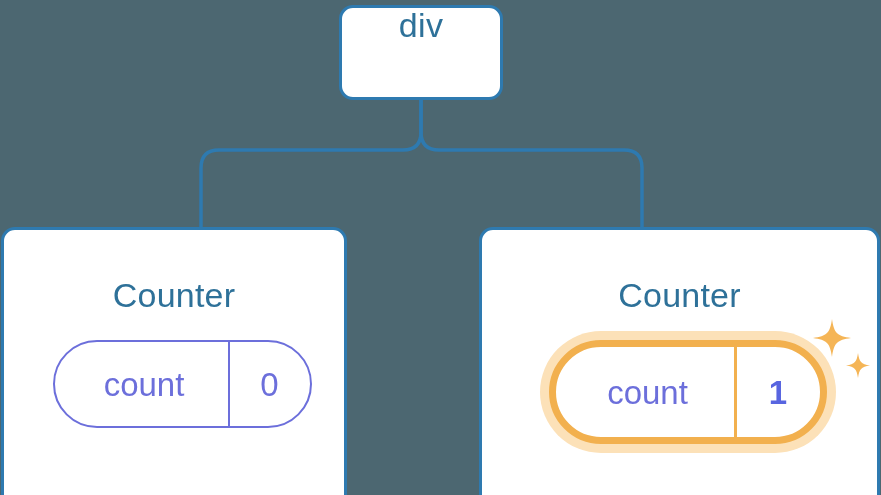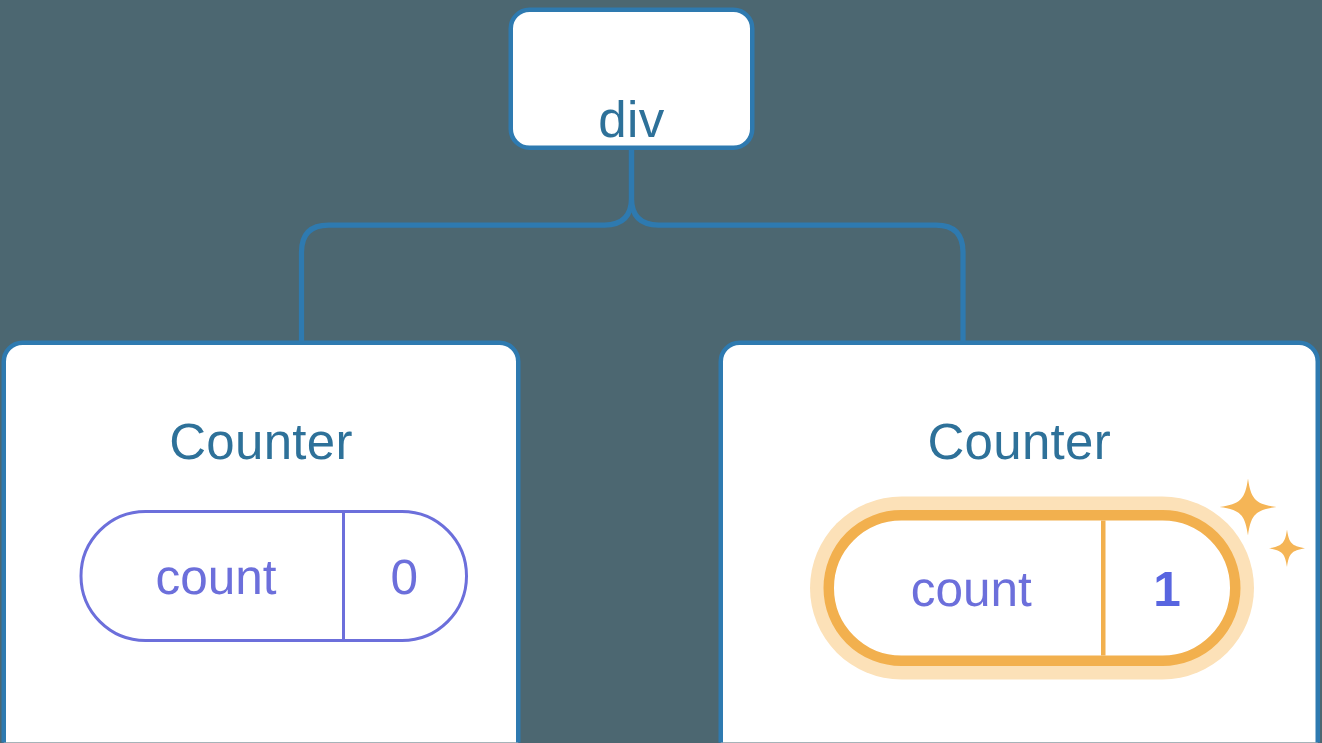--- a/index.html
+++ b/index.html
@@ -37,21 +37,21 @@
     position: absolute;
     left: 339px;
     top: 5px;
     width: 164px;
     height: 95px;
     background: #ffffff;
     border: 3px solid #2e7ab0;
     border-radius: 14px;
     box-sizing: border-box;
     display: flex;
-    align-items: flex-end;
+    align-items: flex-start;
     justify-content: center;
   }
   .root-label {
     font-size: 34px;
     color: #2e7199;
     letter-spacing: 0.3px;
     line-height: 1;
   }
 
   

